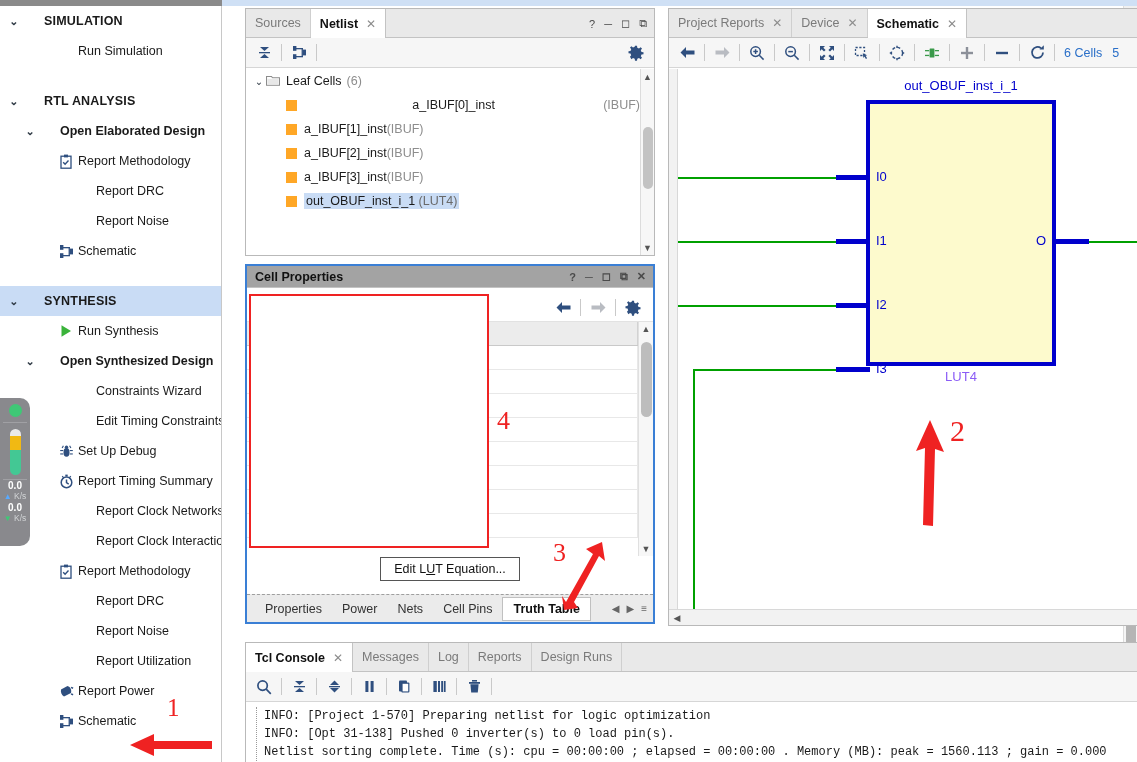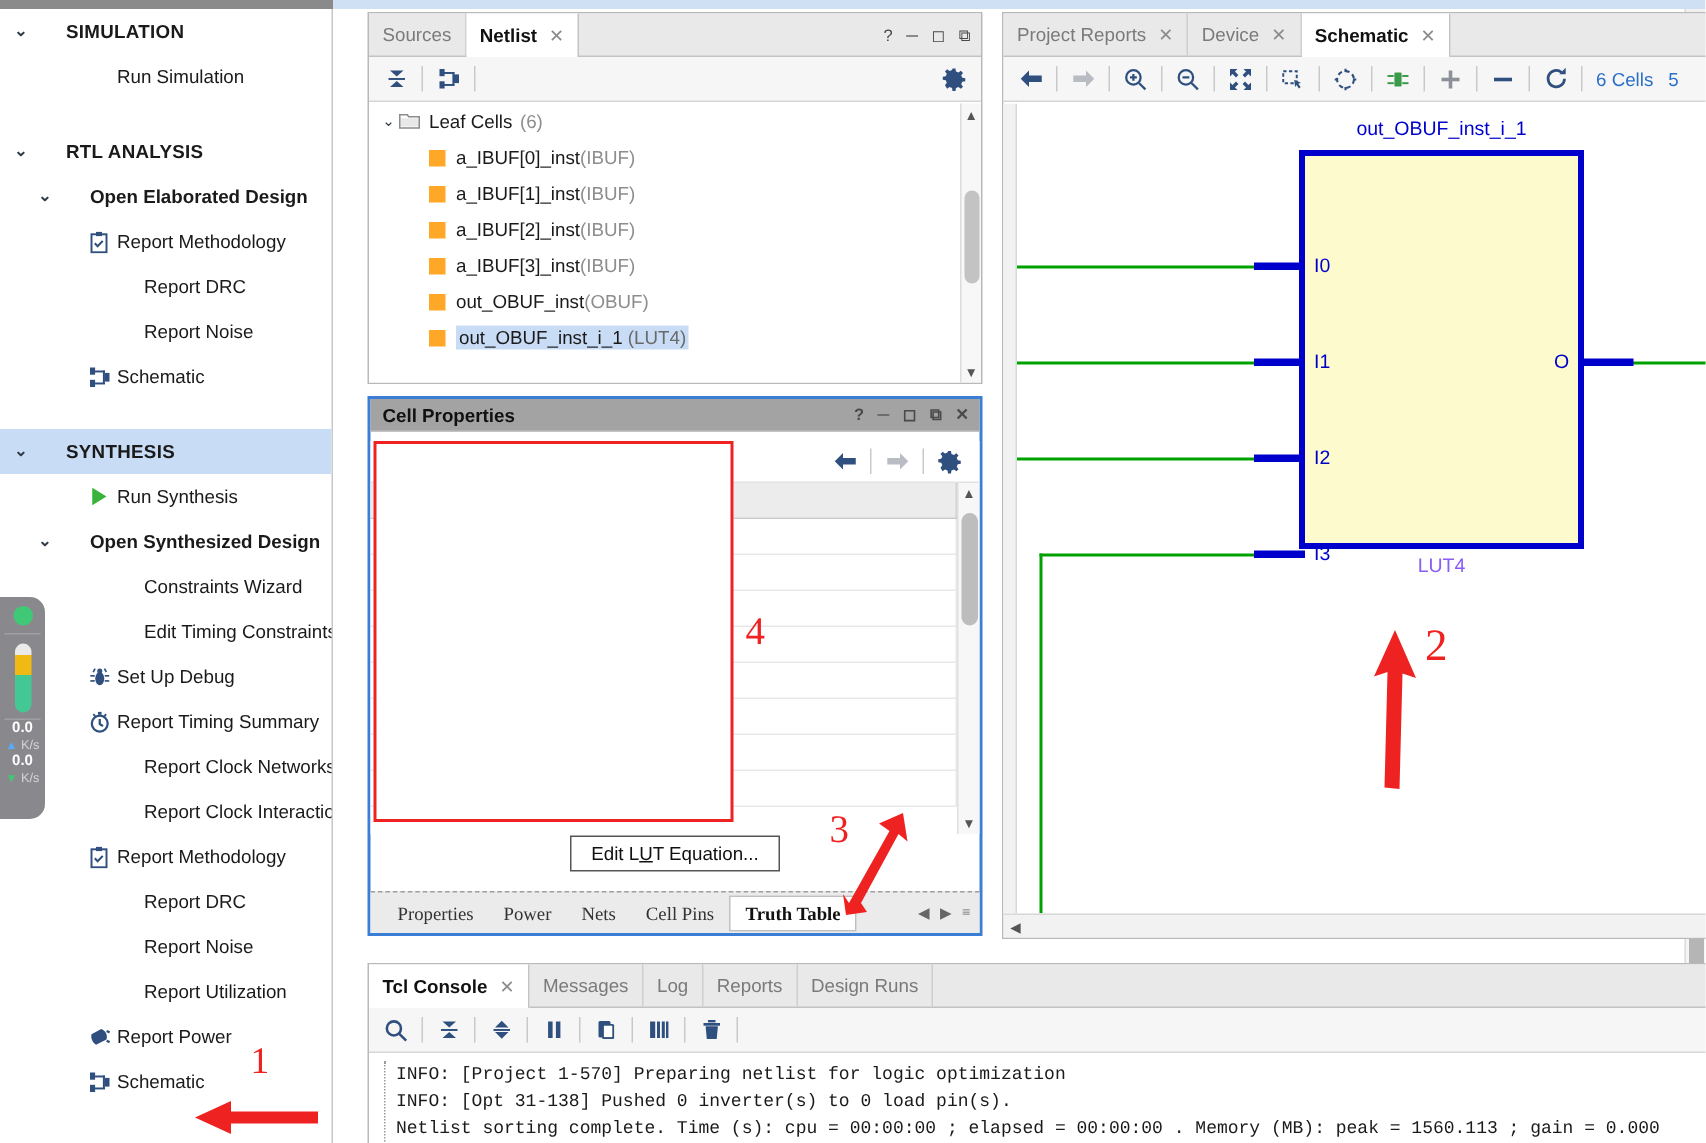--- a/index.html
+++ b/index.html
@@ -215,21 +215,20 @@
     border: 1px solid #555; background: #fff;
     padding: 4px 13px; font-size: 12.5px; color: #111;
   }
   #lut-btn u { text-decoration: underline; }
   #cp-tabs {
     position: absolute; left: 0; right: 0; bottom: 0; height: 28px;
     background: #ebebeb;
     border-top: 1px dashed #9e9e9e;
     display: flex; align-items: center;
     padding-left: 8px;
-    font-family: Liberation Serif, serif;
   }
   .cpt { padding: 0 10px; font-size: 12.5px; color: #333; line-height: 22px; }
   .cpt.active { background: #fff; border: 1px solid #c0c0c0; font-weight: bold; color:#111; }
   #cp-tabs .far { margin-left: auto; display: flex; align-items: center; gap: 7px;
                   padding-right: 6px; color:#666; font-size: 10px; }
 
   
   #sch-canvas {
     position: absolute; left: 0; right: 0; top: 60px; bottom: 16px;
     background: #fff; overflow: hidden;
@@ -551,44 +550,39 @@
     <div id="netlist-tree">
         <div class="tree-row">
           <span class="tw">⌄</span>
           <span style="margin-right:6px;"><svg width="14" height="12" viewBox="0 0 14 12">
               <path d="M0.5 2.5h5l1 1.3h7v7.5h-13z" fill="#fff" stroke="#8c8c8c" stroke-width="1.1"></path>
               <path d="M1.4 4.8h11.2v5.6H1.4z" fill="#e8e8e8"></path>
             </svg></span>
           <span>Leaf Cells</span>
           <span class="dim" style="margin-left:5px;">(6)</span>
         </div>
-        <div class="tree-row" style="padding-left: 38px;">
+        <div class="tree-row" style="padding-left: 38px; justify-content: space-between;">
           <span class="orange-sq"></span>
           <span>a_IBUF[0]_inst</span> 
           <span class="dim">(IBUF)</span>
         </div>
         <div class="tree-row" style="padding-left: 38px;">
           <span class="orange-sq"></span>
           <span>a_IBUF[1]_inst</span> 
           <span class="dim">(IBUF)</span>
         </div>
         <div class="tree-row" style="padding-left: 38px;">
           <span class="orange-sq"></span>
           <span>a_IBUF[2]_inst</span> 
           <span class="dim">(IBUF)</span>
         </div>
         <div class="tree-row" style="padding-left: 38px;">
           <span class="orange-sq"></span>
           <span>a_IBUF[3]_inst</span> 
           <span class="dim">(IBUF)</span>
-        </div>
-        <div class="tree-row" style="padding-left: 38px;">
-          <span class="orange-sq"></span>
-          <span>out_OBUF_inst</span> 
-          <span class="dim">(OBUF)</span>
         </div>
         <div class="tree-row" style="padding-left: 38px;">
           <span class="orange-sq"></span>
           <span class="hl">out_OBUF_inst_i_1 <span style="color:#6a6a6a;">(LUT4)</span></span>
         </div>
       </div>
 
     <div class="nl-sb">
       <div class="ar">▲</div>
       <div class="nl-thumb"></div>

